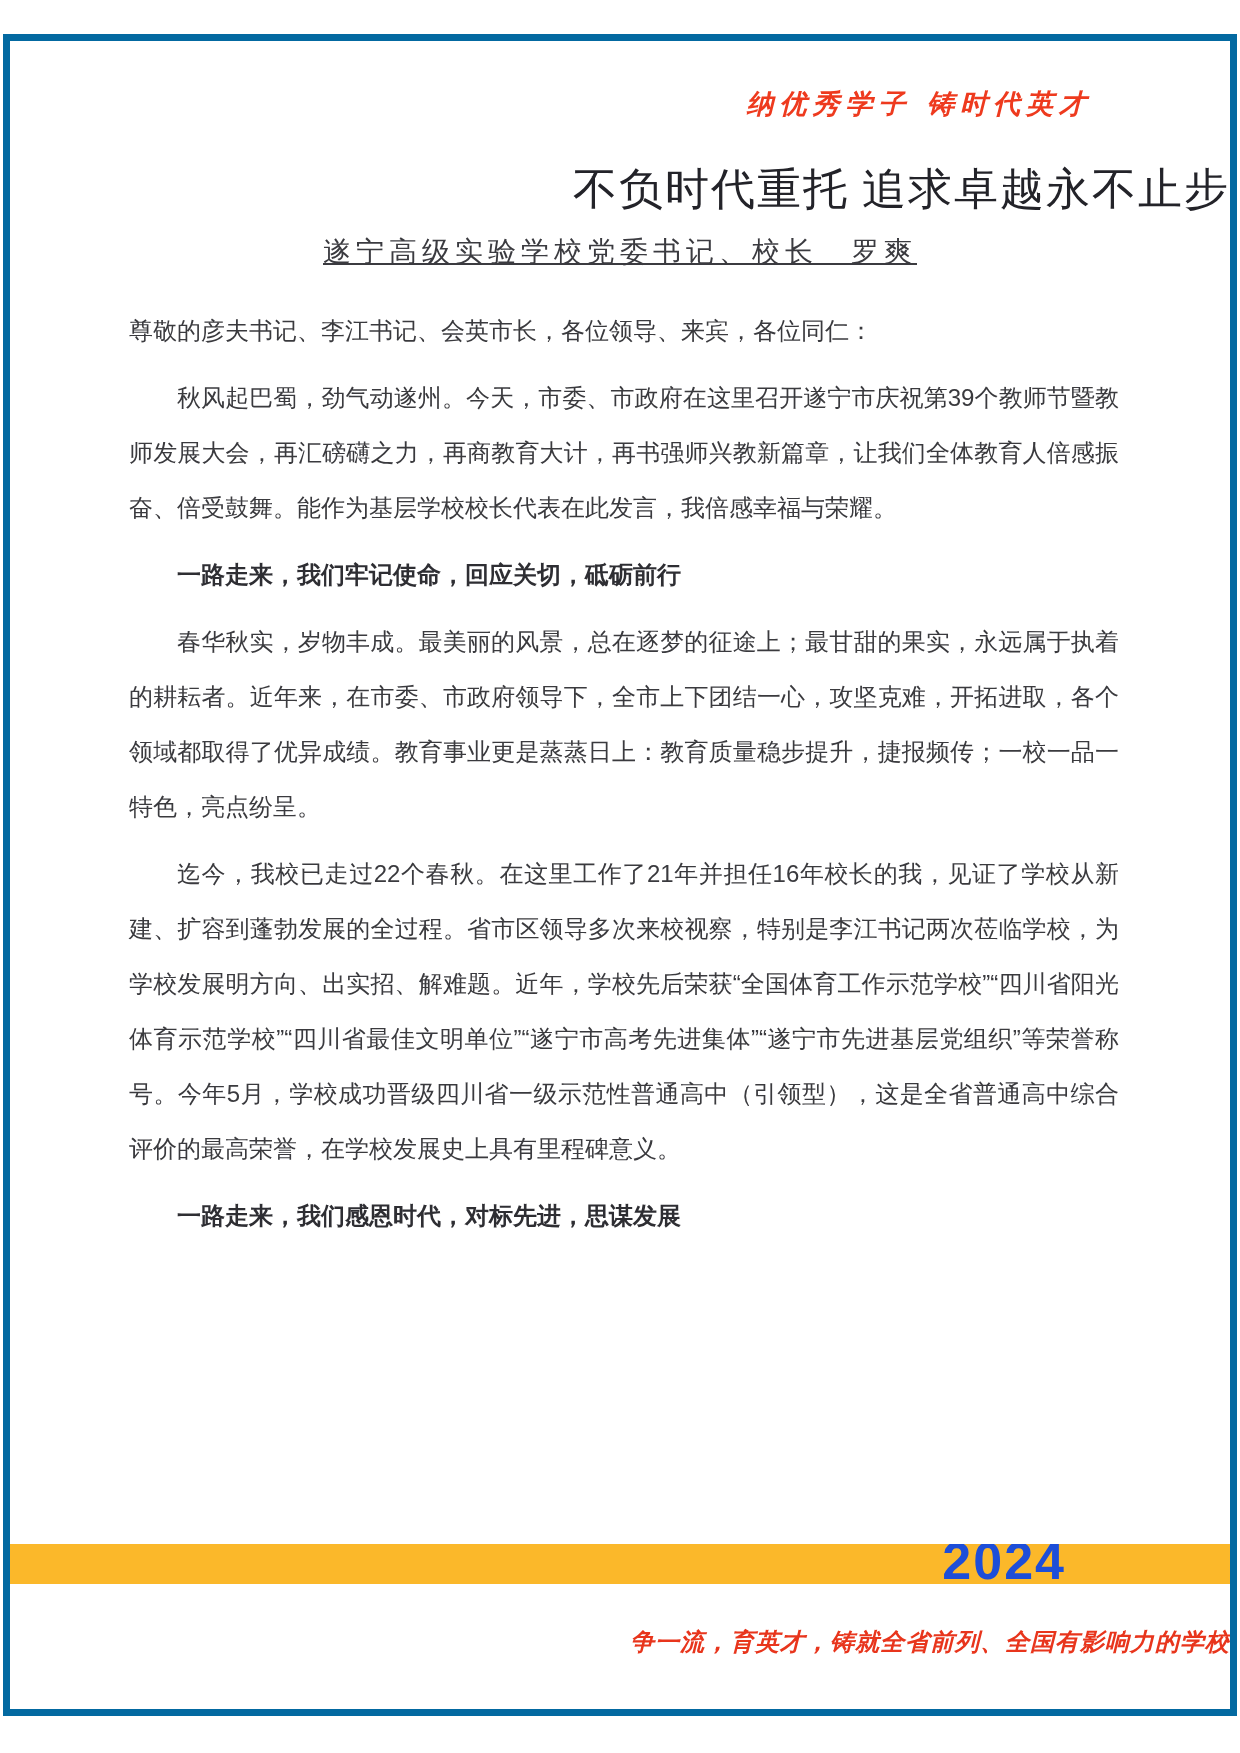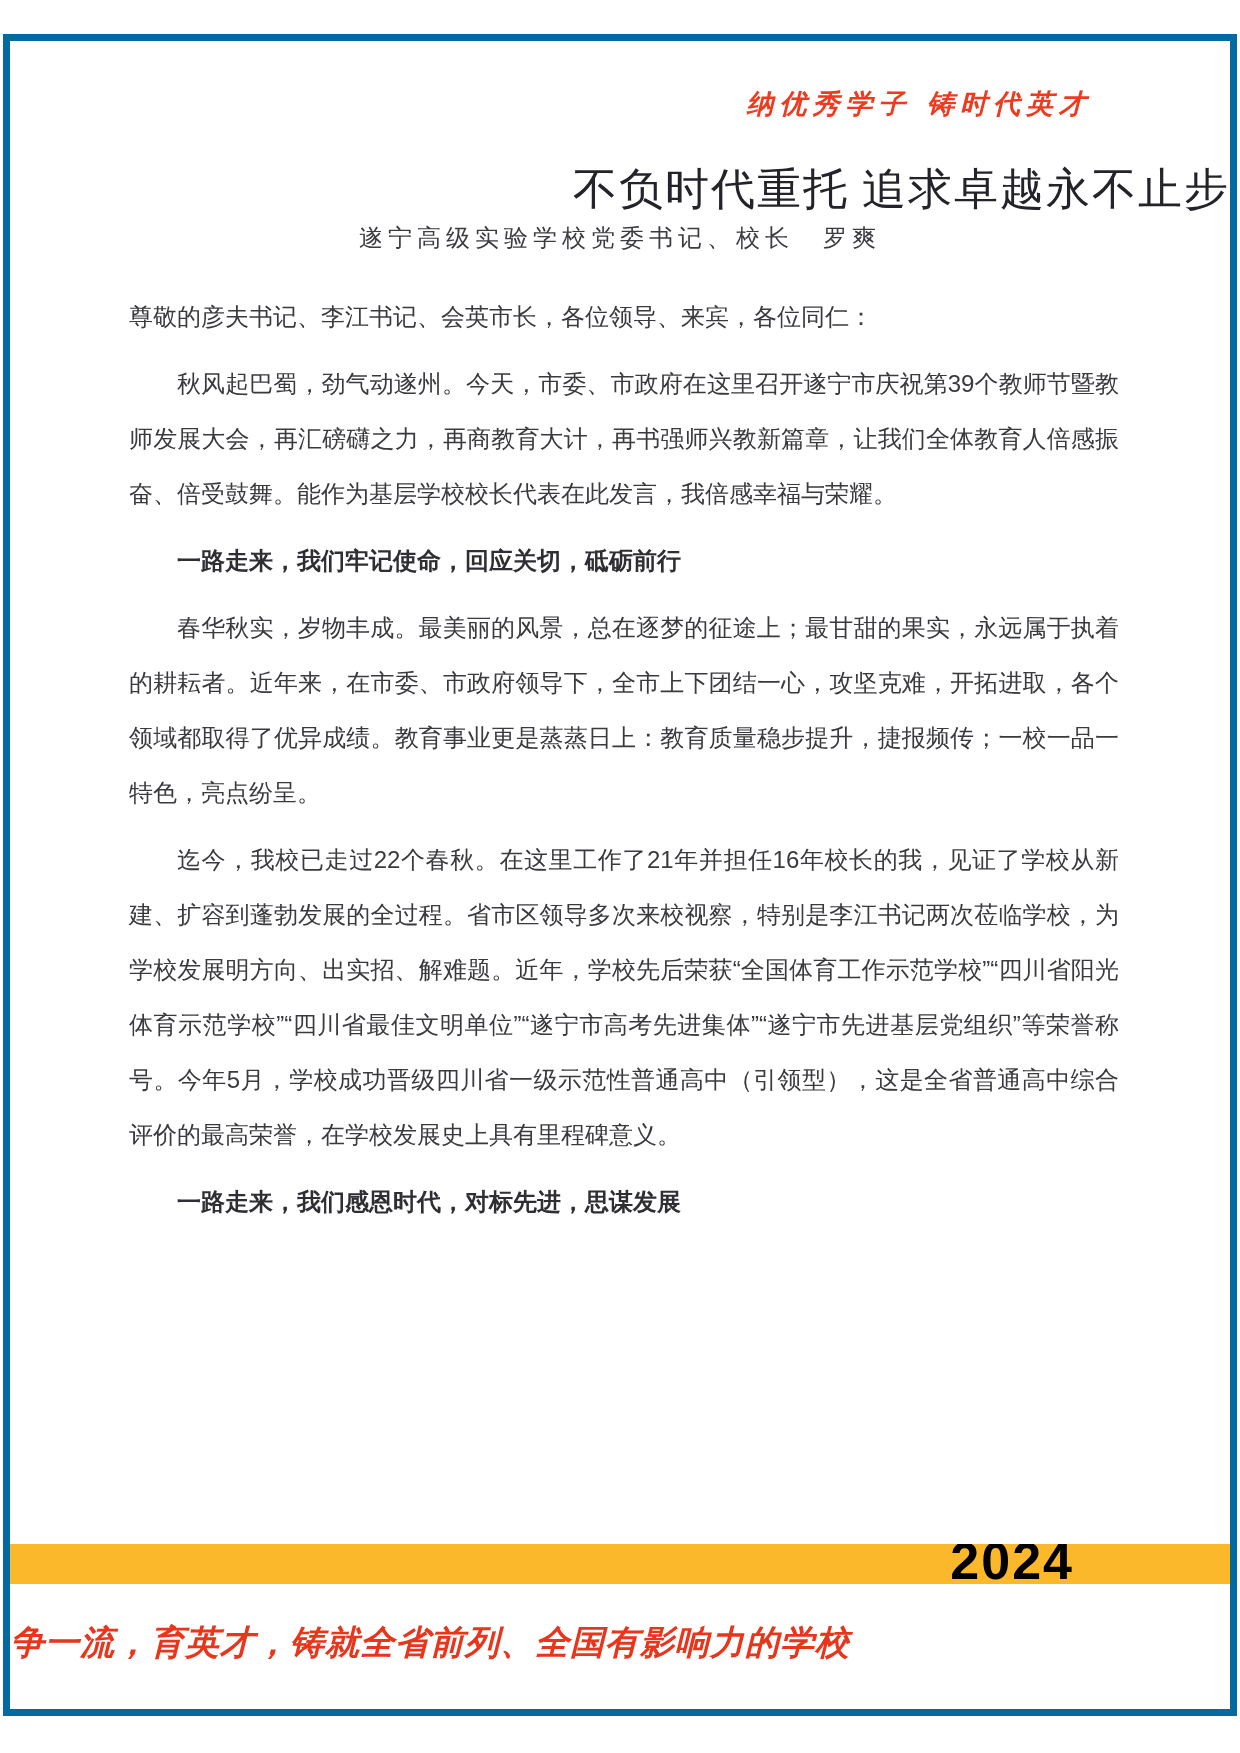--- a/index.html
+++ b/index.html
@@ -41,26 +41,28 @@
     margin: 40px 0 0 0;
     text-align: right;
     font-family: "Liberation Serif", "DejaVu Serif", serif;
     font-weight: normal;
     font-size: 44px;
     line-height: 58px;
     letter-spacing: 2px;
     color: #232329;
   }
   .doc-subtitle {
+    margin-top: 14px;
     text-align: center;
     font-family: "Liberation Serif", "DejaVu Serif", serif;
-    font-size: 24px;
+    font-size: 28px;
     line-height: 38px;
     letter-spacing: 5px;
     color: #3b3b40;
+    text-decoration: underline;
   }
   .doc-body {
     margin-top: 32px;
     padding: 0 99px 0 107px;
     font-size: 24px;
     line-height: 55px;
     color: #3a3a3e;
     text-align: justify;
     text-justify: inter-ideograph;
   }
@@ -81,38 +83,38 @@
     position: absolute;
     left: 0;
     right: 0;
     top: 1503px;
     height: 40px;
     background: #fbb82a;
     overflow: hidden;
   }
   .year-text {
     position: absolute;
-    right: 156px;
+    right: 164px;
     top: -13px;
     font-size: 52px;
     font-weight: bold;
     letter-spacing: 2px;
-    color: #000000;
+    color: #1d4ed8;
     font-family: "Liberation Sans", "DejaVu Sans", sans-serif;
   }
   .bottom-slogan {
     position: absolute;
     left: 0;
     right: 0;
     top: 1578px;
-    text-align: left;
+    text-align: right;
     font-family: "DejaVu Serif", "Liberation Serif", serif;
     font-style: italic;
     font-weight: bold;
-    font-size: 34px;
+    font-size: 24px;
     line-height: 46px;
     letter-spacing: 1px;
     color: #e8351c;
   }
 </style>
 </head>
 <body>
 
 <div class="page">
 

